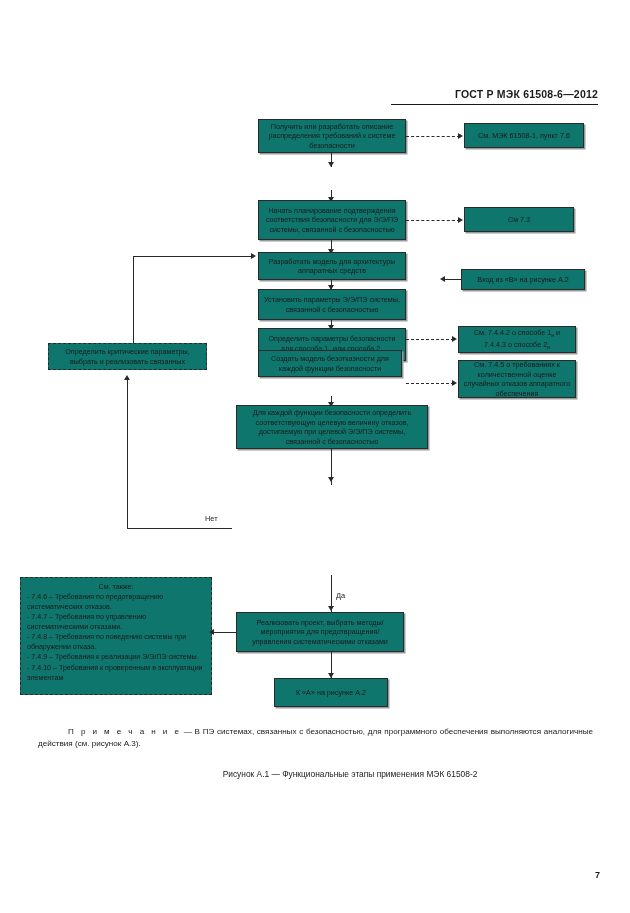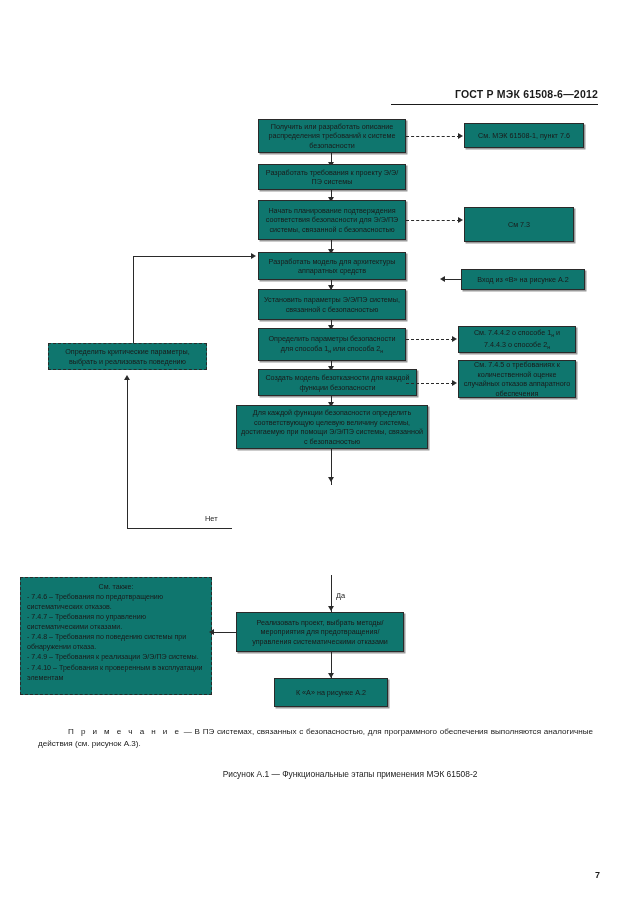--- a/index.html
+++ b/index.html
@@ -71,21 +71,20 @@
 <div class="page">
 
   <div class="hdr">ГОСТ Р МЭК 61508-6—2012</div>
   <div class="hdr-rule"></div>
 
   <div class="box shadow" style="left:258px;top:79px;width:148px;height:34px;">Получить или разработать описание распределения требований к системе безопасности</div>
 
   <div class="ln v" style="left:331px;top:113px;height:14px;"></div>
   <div class="arr-d" style="left:328px;top:122px;"></div>
 
-  <div class="box shadow" style="left:258px;top:124px;width:148px;height:26px;">Разработать требования к проекту Э/Э/ПЭ системы</div>
 
   <div class="ln v" style="left:331px;top:150px;height:12px;"></div>
   <div class="arr-d" style="left:328px;top:157px;"></div>
 
   <div class="box shadow" style="left:258px;top:160px;width:148px;height:40px;">Начать планирование подтверждения соответствия безопасности для Э/Э/ПЭ системы, связанной с безопасностью</div>
 
   <div class="ln v" style="left:331px;top:200px;height:14px;"></div>
   <div class="arr-d" style="left:328px;top:209px;"></div>
 
   <div class="box shadow" style="left:258px;top:212px;width:148px;height:28px;">Разработать модель для архитектуры аппаратных средств</div>
@@ -98,39 +97,39 @@
   <div class="ln v" style="left:331px;top:280px;height:10px;"></div>
   <div class="arr-d" style="left:328px;top:285px;"></div>
 
   <div class="box shadow" style="left:258px;top:288px;width:148px;height:33px;">
     <span>Определить параметры безопасности для способа 1<sub>н</sub> или способа 2<sub>н</sub></span>
   </div>
 
   <div class="ln v" style="left:331px;top:321px;height:10px;"></div>
   <div class="arr-d" style="left:328px;top:326px;"></div>
 
-  <div class="box shadow" style="left:258px;top:329px;width:159px;height:27px;">Создать модель безотказности для каждой функции безопасности</div>
+  <div class="box shadow" style="left:258px;top:310px;width:144px;height:27px;">Создать модель безотказности для каждой функции безопасности</div>
 
   <div class="ln v" style="left:331px;top:356px;height:11px;"></div>
   <div class="arr-d" style="left:328px;top:362px;"></div>
 
-  <div class="box shadow" style="left:236px;top:365px;width:192px;height:44px;">Для каждой функции безопасности определить соответствующую целевую величину системы, достигаемую при помощи Э/Э/ПЭ системы, связанной с безопасностью</div>
+  <div class="box shadow" style="left:236px;top:365px;width:192px;height:44px;">Для каждой функции безопасности определить соответствующую целевую величину отказов, достигаемую при целевой Э/Э/ПЭ системы, связанной с безопасностью</div>
 
   <div class="ln v" style="left:331px;top:409px;height:36px;"></div>
   <div class="arr-d" style="left:328px;top:437px;"></div>
 
 
   <div class="edge-lbl" style="left:205px;top:474px;">Нет</div>
   <div class="edge-lbl" style="left:336px;top:551px;">Да</div>
 
   <div class="ln h" style="left:127px;top:488px;width:105px;"></div>
   <div class="ln v" style="left:127px;top:338px;height:150px;"></div>
   <div class="arr-u" style="left:124px;top:335px;"></div>
 
-  <div class="box dashed" style="left:48px;top:303px;width:159px;height:27px;">Определить критические параметры, выбрать и реализовать поведению</div>
+  <div class="box dashed" style="left:48px;top:303px;width:159px;height:27px;">Определить критические параметры, выбрать и реализовать связанных</div>
 
   <div class="ln v" style="left:133px;top:216px;height:87px;"></div>
   <div class="ln h" style="left:133px;top:216px;width:120px;"></div>
   <div class="arr-r" style="left:251px;top:213px;"></div>
 
   <div class="ln v" style="left:331px;top:535px;height:37px;"></div>
   <div class="arr-d" style="left:328px;top:566px;"></div>
 
   <div class="box shadow" style="left:236px;top:572px;width:168px;height:40px;">Реализовать проект, выбрать методы/ мероприятия для предотвращения/ управления систематическими отказами</div>
 
@@ -138,21 +137,21 @@
   <div class="arr-d" style="left:328px;top:633px;"></div>
 
   <div class="box shadow" style="left:274px;top:638px;width:114px;height:29px;text-align:right;">К «А» на рисунке А.2</div>
 
   <div class="dln" style="left:406px;top:96px;width:54px;"></div>
   <div class="arr-r" style="left:458px;top:93px;"></div>
   <div class="box shadow refbox" style="left:464px;top:83px;width:120px;height:25px;">См. МЭК 61508-1, пункт 7.6</div>
 
   <div class="dln" style="left:406px;top:180px;width:54px;"></div>
   <div class="arr-r" style="left:458px;top:177px;"></div>
-  <div class="box shadow refbox" style="left:464px;top:167px;width:110px;height:35px;">См 7.3</div>
+  <div class="box shadow refbox" style="left:464px;top:167px;width:110px;height:25px;">См 7.3</div>
 
   <div class="ln h" style="left:443px;top:239px;width:18px;"></div>
   <div class="arr-l" style="left:440px;top:236px;"></div>
   <div class="box shadow refbox" style="left:461px;top:229px;width:124px;height:21px;">Вход из «В» на рисунке А.2</div>
 
   <div class="dln" style="left:406px;top:299px;width:48px;"></div>
   <div class="arr-r" style="left:452px;top:296px;"></div>
   <div class="box shadow refbox" style="left:458px;top:286px;width:118px;height:27px;">
     <span>См. 7.4.4.2 о способе 1<sub>н</sub> и 7.4.4.3 о способе 2<sub>н</sub></span>
   </div>

